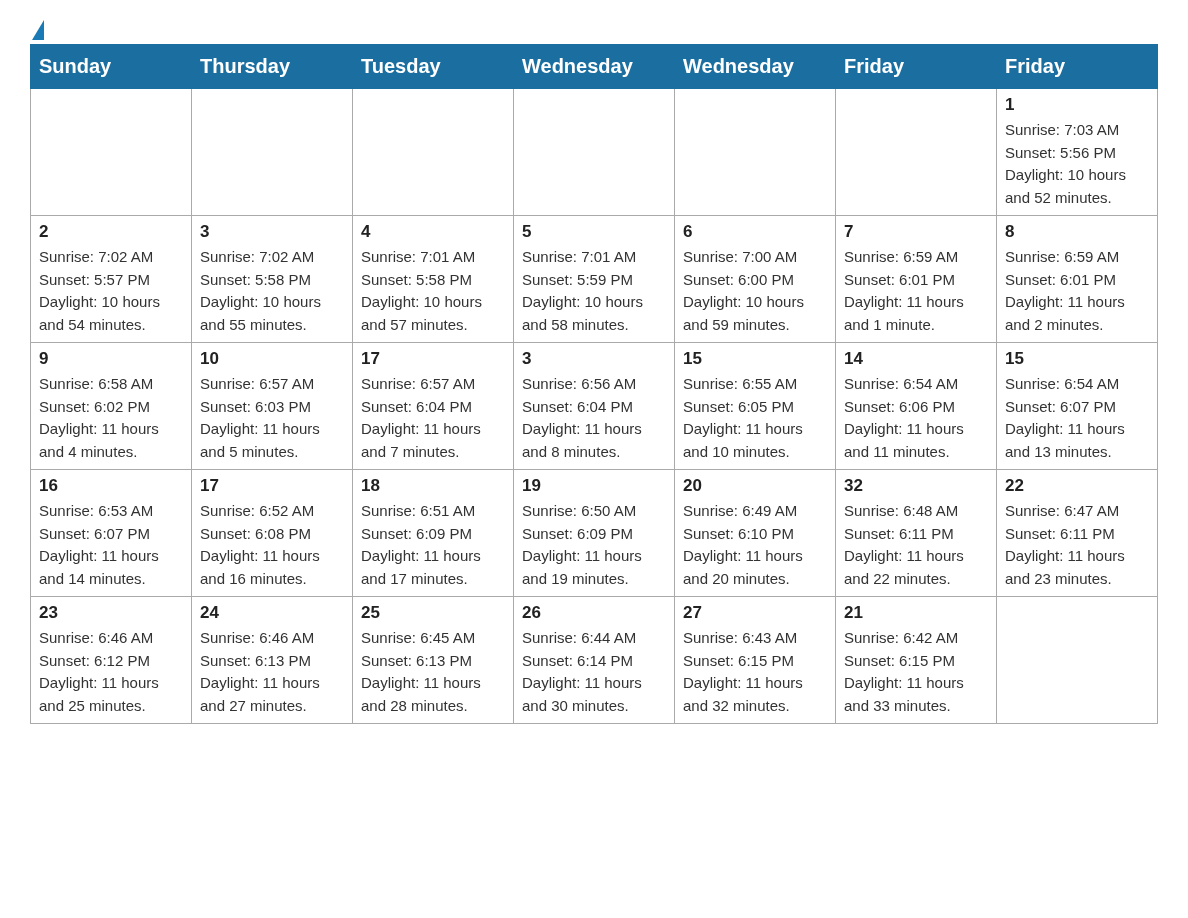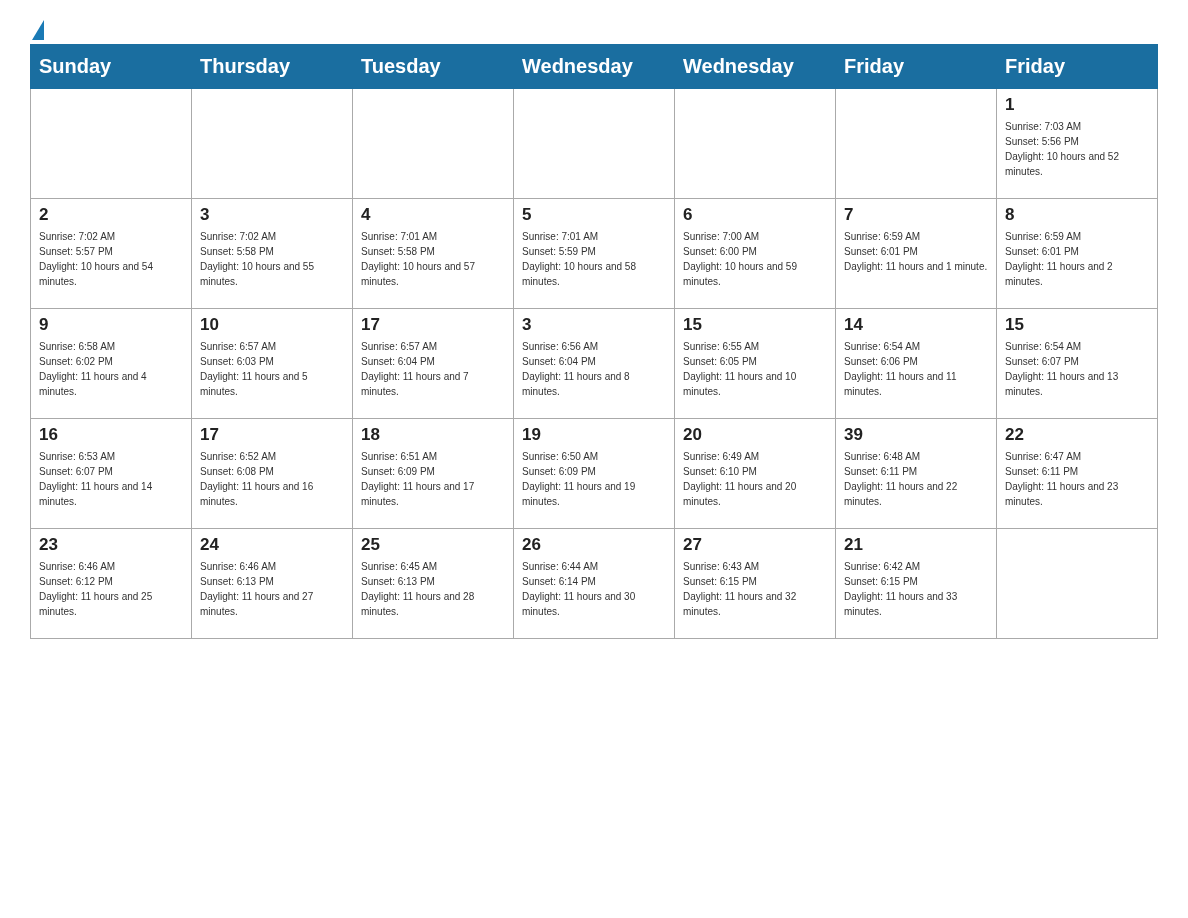--- a/index.html
+++ b/index.html
@@ -52,21 +52,21 @@
       min-height: 100px;
     }
     .day-number {
       font-size: 17px;
       font-weight: bold;
       color: #222;
       display: block;
       margin-bottom: 4px;
     }
     .day-info {
-      font-size: 10px;
+      font-size: 15px;
       color: #333;
       line-height: 1.5;
     }
     .empty-cell {
       background: #fff;
     }
     tr.week-row td {
       height: 110px;
     }
     .logo-general {
@@ -219,21 +219,21 @@
         </td>
         <td>
           <span class="day-number">19</span>
           <div class="day-info">Sunrise: 6:50 AM<br>Sunset: 6:09 PM<br>Daylight: 11 hours and 19 minutes.</div>
         </td>
         <td>
           <span class="day-number">20</span>
           <div class="day-info">Sunrise: 6:49 AM<br>Sunset: 6:10 PM<br>Daylight: 11 hours and 20 minutes.</div>
         </td>
         <td>
-          <span class="day-number">39</span>
+          <span class="day-number">32</span>
           <div class="day-info">Sunrise: 6:48 AM<br>Sunset: 6:11 PM<br>Daylight: 11 hours and 22 minutes.</div>
         </td>
         <td>
           <span class="day-number">22</span>
           <div class="day-info">Sunrise: 6:47 AM<br>Sunset: 6:11 PM<br>Daylight: 11 hours and 23 minutes.</div>
         </td>
       </tr>
       <tr class="week-row">
         <td>
           <span class="day-number">23</span>

